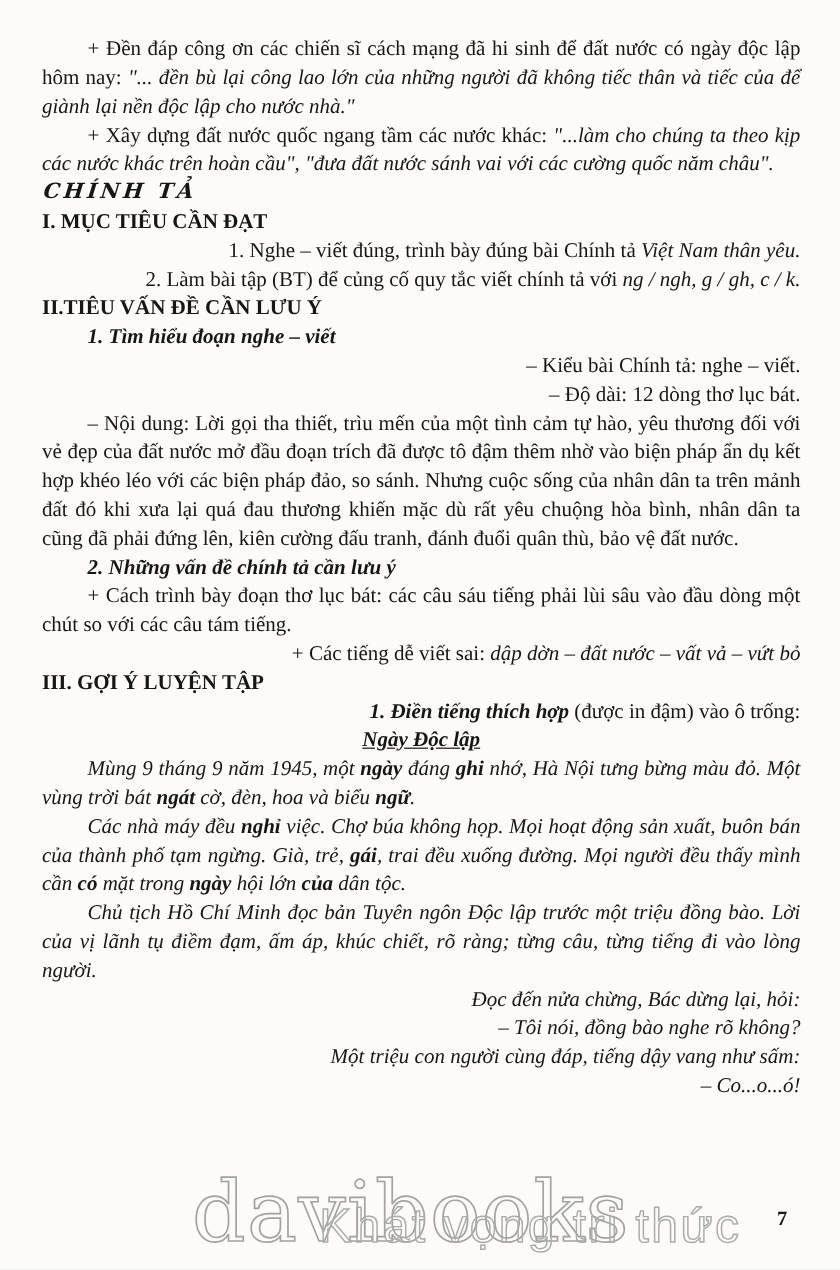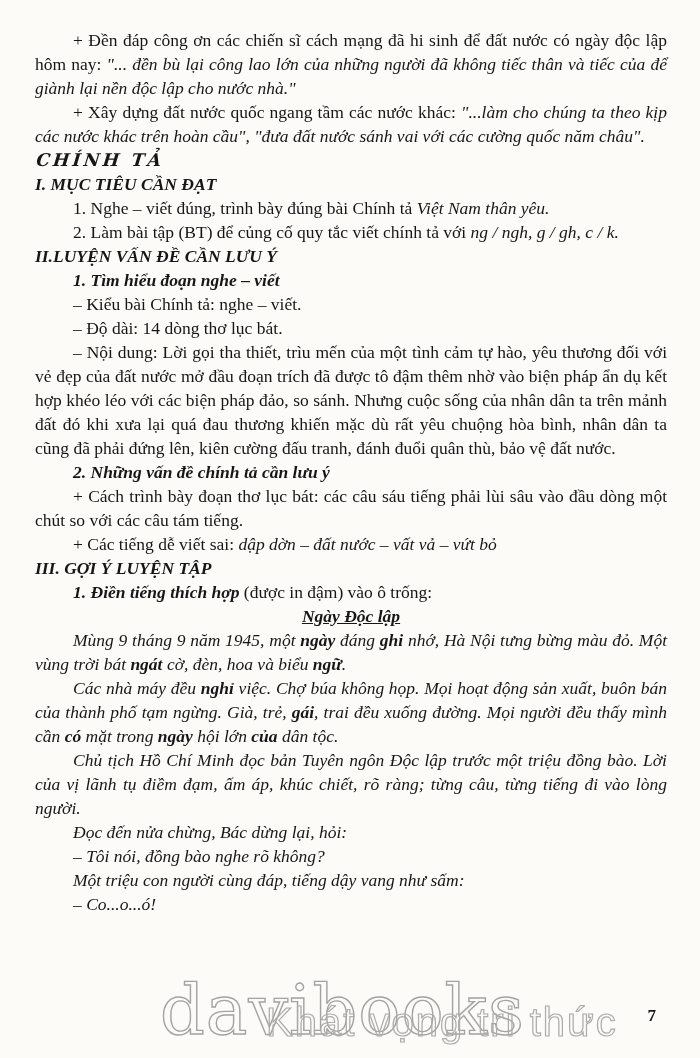--- a/index.html
+++ b/index.html
@@ -3,23 +3,23 @@
 <meta charset="utf-8">
 <style>
   html,body{margin:0;padding:0;background:#e8e8e8;}
   .page{
     position:relative;width:700px;height:1058px;margin:0 auto;
     background:#fcfbf8;overflow:hidden;
     font-family:"Liberation Serif","DejaVu Serif",serif;color:#161616;
   }
   .content{position:absolute;left:35px;right:33px;top:28px;z-index:1;}
   p.para{margin:0;font-size:17.5px;line-height:24px;}
-  .indent{text-indent:38px;}
+  .indent{text-indent:38px;text-align:right;}
   .j{text-align:justify;}
-  .h1{font-weight:bold;font-style:italic;font-size:19px;line-height:27px;}
+  .h1{font-weight:bold;font-size:19px;line-height:27px;}
   .script{
     font-family:"DejaVu Serif",serif;font-weight:bold;font-style:italic;
     font-size:21px;line-height:27px;letter-spacing:3px;margin-top:12px;
     transform:skewX(-6deg);transform-origin:left bottom;
   }
   .sub{font-weight:bold;font-style:italic;text-indent:38px;}
   .center{text-align:center;font-weight:bold;font-style:italic;margin-top:3px;text-decoration:underline;}
   span.i{font-style:italic;}
   span.bi{font-weight:bold;font-style:italic;}
   .watermark-layer{position:absolute;left:0;top:0;width:100%;height:100%;z-index:0;pointer-events:none;}
@@ -48,24 +48,24 @@
     <div class="wm-slogan">Khát vọng tri thức</div>
   </div>
 
   <div class="content">
       <p class="para indent j"><span>+ Đền đáp công ơn các chiến sĩ cách mạng đã hi sinh để đất nước có ngày độc lập hôm nay: </span><span class="i">"... đền bù lại công lao lớn của những người đã không tiếc thân và tiếc của để giành lại nền độc lập cho nước nhà."</span></p>
       <p class="para indent j"><span>+ Xây dựng đất nước quốc ngang tầm các nước khác: </span><span class="i">"...làm cho chúng ta theo kịp các nước khác trên hoàn cầu", "đưa đất nước sánh vai với các cường quốc năm châu".</span></p>
       <p class="para script"><span>CHÍNH TẢ</span></p>
       <p class="para h1"><span>I. MỤC TIÊU CẦN ĐẠT</span></p>
       <p class="para indent"><span>1. Nghe – viết đúng, trình bày đúng bài Chính tả </span><span class="i">Việt Nam thân yêu.</span></p>
       <p class="para indent"><span>2. Làm bài tập (BT) để củng cố quy tắc viết chính tả với </span><span class="i">ng / ngh, g / gh, c / k.</span></p>
-      <p class="para h1"><span>II.LUYỆN VẤN ĐỀ CẦN LƯU Ý</span></p>
+      <p class="para h1"><span>II.TIÊU VẤN ĐỀ CẦN LƯU Ý</span></p>
       <p class="para sub"><span>1. Tìm hiểu đoạn nghe – viết</span></p>
       <p class="para indent"><span>– Kiểu bài Chính tả: nghe – viết.</span></p>
-      <p class="para indent"><span>– Độ dài: 14 dòng thơ lục bát.</span></p>
+      <p class="para indent"><span>– Độ dài: 12 dòng thơ lục bát.</span></p>
       <p class="para indent j"><span>– Nội dung: Lời gọi tha thiết, trìu mến của một tình cảm tự hào, yêu thương đối với vẻ đẹp của đất nước mở đầu đoạn trích đã được tô đậm thêm nhờ vào biện pháp ẩn dụ kết hợp khéo léo với các biện pháp đảo, so sánh. Nhưng cuộc sống của nhân dân ta trên mảnh đất đó khi xưa lại quá đau thương khiến mặc dù rất yêu chuộng hòa bình, nhân dân ta cũng đã phải đứng lên, kiên cường đấu tranh, đánh đuổi quân thù, bảo vệ đất nước.</span></p>
       <p class="para sub"><span>2. Những vấn đề chính tả cần lưu ý</span></p>
       <p class="para indent j"><span>+ Cách trình bày đoạn thơ lục bát: các câu sáu tiếng phải lùi sâu vào đầu dòng một chút so với các câu tám tiếng.</span></p>
       <p class="para indent"><span>+ Các tiếng dễ viết sai: </span><span class="i">dập dờn – đất nước – vất vả – vứt bỏ</span></p>
       <p class="para h1"><span>III. GỢI Ý LUYỆN TẬP</span></p>
       <p class="para indent"><span class="bi">1. Điền tiếng thích hợp </span><span>(được in đậm) vào ô trống:</span></p>
       <p class="para center"><span>Ngày Độc lập</span></p>
       <p class="para indent j"><span class="i">Mùng 9 tháng 9 năm 1945, một </span><span class="bi">ngày</span><span class="i"> đáng </span><span class="bi">ghi</span><span class="i"> nhớ, Hà Nội tưng bừng màu đỏ. Một vùng trời bát </span><span class="bi">ngát</span><span class="i"> cờ, đèn, hoa và biểu </span><span class="bi">ngữ</span><span class="i">.</span></p>
       <p class="para indent j"><span class="i">Các nhà máy đều </span><span class="bi">nghỉ</span><span class="i"> việc. Chợ búa không họp. Mọi hoạt động sản xuất, buôn bán của thành phố tạm ngừng. Già, trẻ, </span><span class="bi">gái</span><span class="i">, trai đều xuống đường. Mọi người đều thấy mình cần </span><span class="bi">có</span><span class="i"> mặt trong </span><span class="bi">ngày</span><span class="i"> hội lớn </span><span class="bi">của</span><span class="i"> dân tộc.</span></p>
       <p class="para indent j"><span class="i">Chủ tịch Hồ Chí Minh đọc bản Tuyên ngôn Độc lập trước một triệu đồng bào. Lời của vị lãnh tụ điềm đạm, ấm áp, khúc chiết, rõ ràng; từng câu, từng tiếng đi vào lòng người.</span></p>

